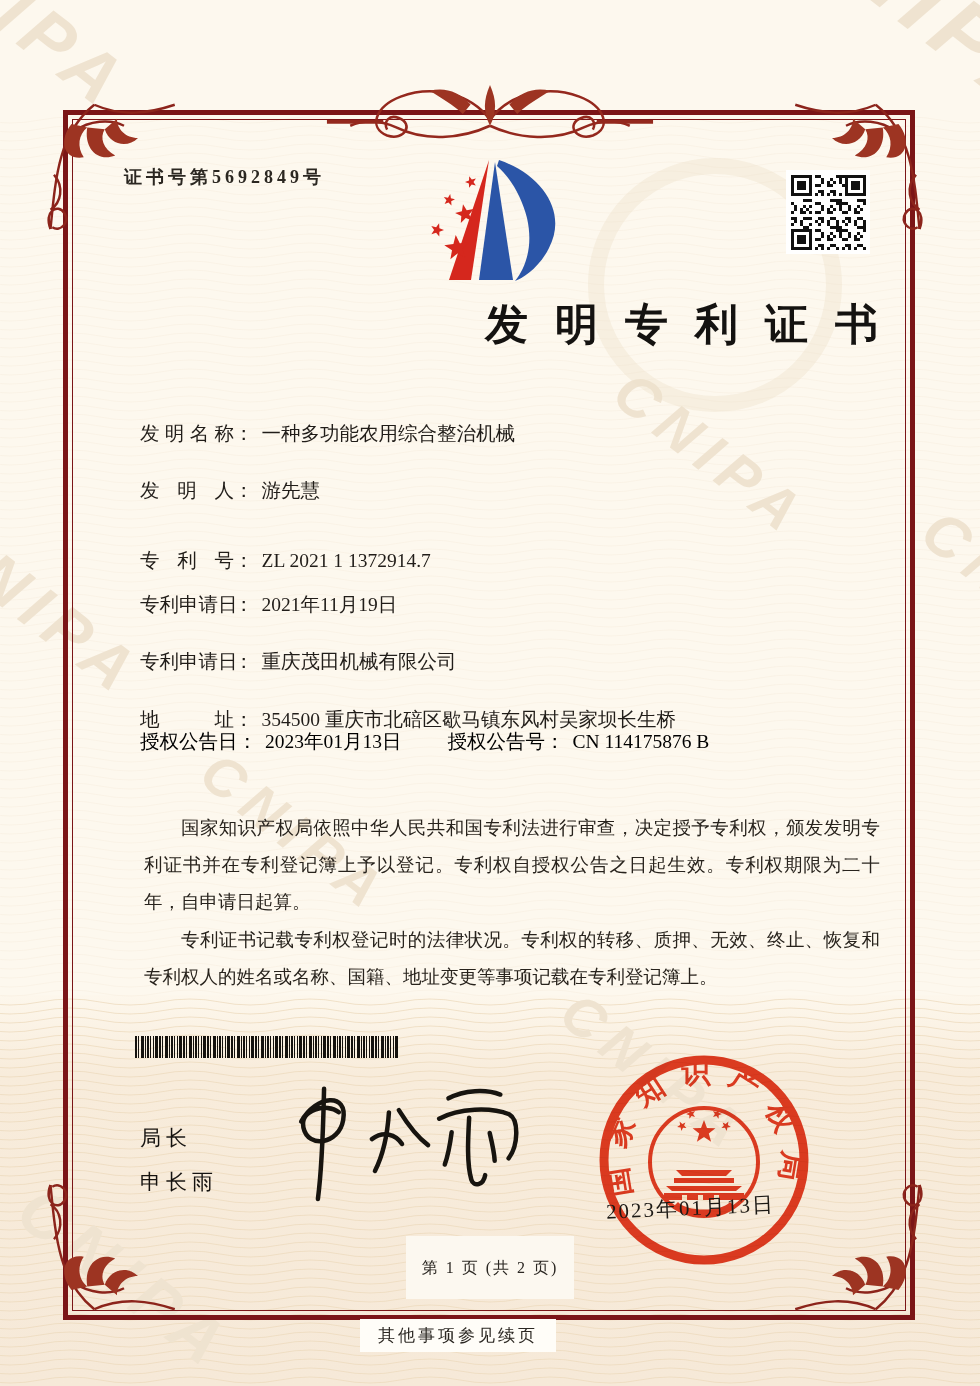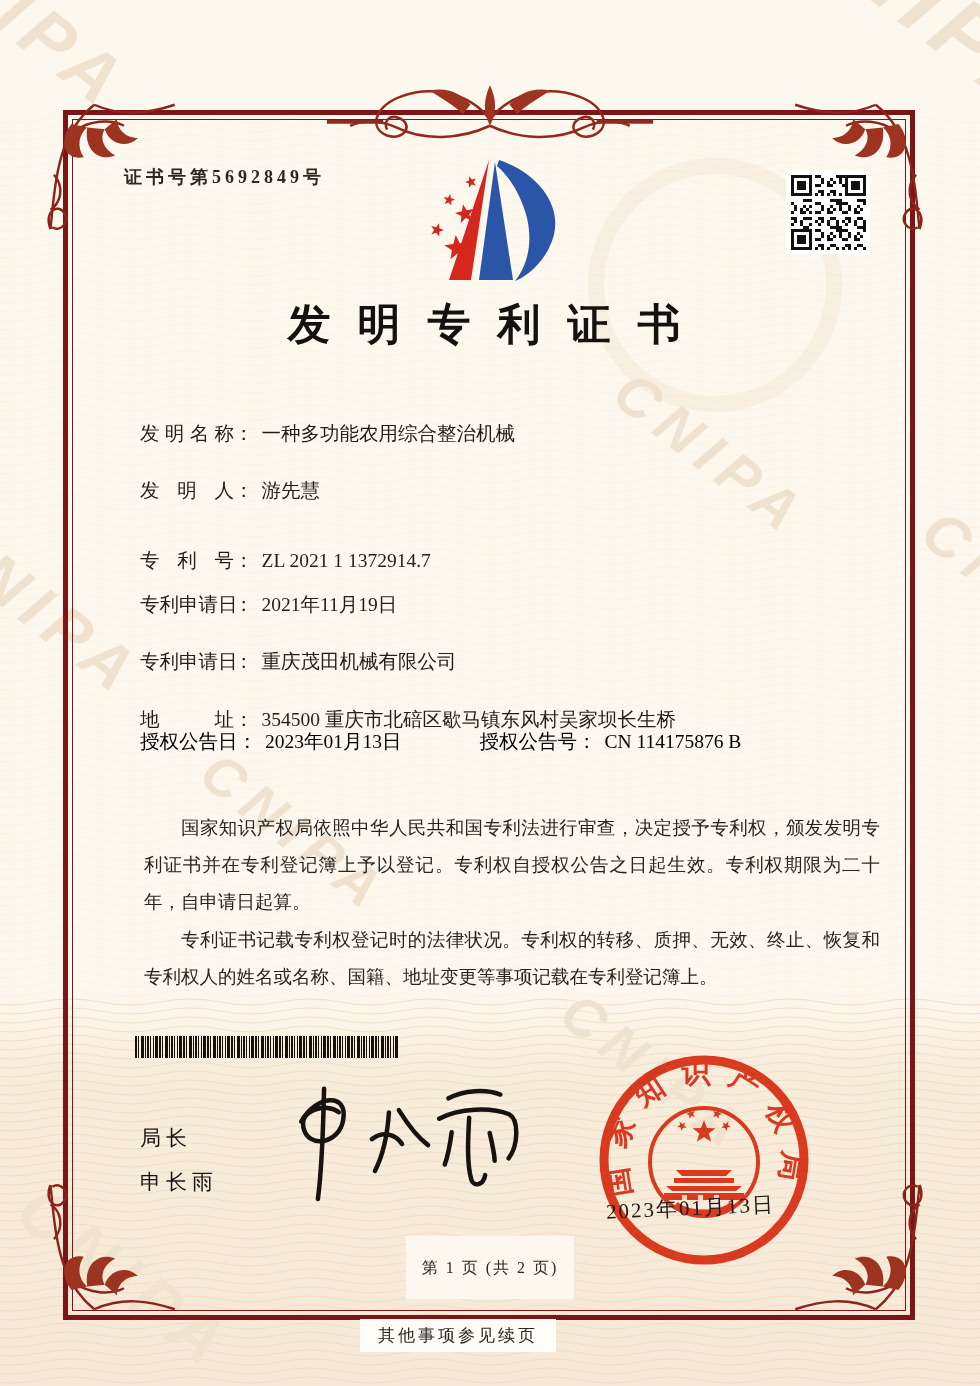--- a/index.html
+++ b/index.html
@@ -24,30 +24,30 @@
   .frame-inner{position:absolute;left:4px;top:4px;right:4px;bottom:4px;
     border:1.5px solid #7b1517;}
   .corner{position:absolute;width:140px;height:140px;pointer-events:none;}
   .corner svg{width:100%;height:100%;}
   .top-ornament{position:absolute;left:325px;top:70px;width:330px;height:95px;pointer-events:none;}
   
   .cert-no{position:absolute;left:124px;top:165px;font-size:18px;letter-spacing:4px;color:#2b2721;font-weight:bold;}
   .logo{position:absolute;left:418px;top:148px;width:152px;height:140px;}
   .qr-box{position:absolute;left:786px;top:170px;width:84px;height:84px;background:#fff;
     display:flex;align-items:center;justify-content:center;}
-  .title{position:absolute;left:63px;top:296px;width:842px;text-align:center;
+  .title{position:absolute;left:63px;top:296px;width:842px;text-align:right;
     font-size:43px;font-weight:600;color:#141210;letter-spacing:27px;text-indent:27px;}
   
   .field-row{position:absolute;left:140px;font-size:19.5px;white-space:nowrap;color:#211d19;}
   .field-label{display:inline-block;width:94px;text-align:justify;text-align-last:justify;
     vertical-align:bottom;}
   .field-colon{display:inline-block;margin-right:8px;}
   .grant-row{position:absolute;left:140px;top:728px;width:740px;font-size:19.5px;
     white-space:nowrap;color:#000000;display:flex;}
-  .grant-right{margin-left:78px;}
+  .grant-right{margin-left:46px;}
   
   .body-text{position:absolute;left:128px;top:810px;width:752px;font-size:18.5px;
     line-height:37px;text-align:justify;color:#28231d;}
   .body-text p{margin:0 0 1px 16px;text-indent:2em;}
   
   .barcode{position:absolute;left:135px;top:1036px;width:266px;height:22px;}
   .signer{position:absolute;left:140px;top:1116px;font-family:"Liberation Sans","DejaVu Sans",sans-serif;
     font-size:21px;letter-spacing:5px;color:#15120f;line-height:44px;}
   .signature{position:absolute;left:272px;top:1078px;width:260px;height:130px;}
   .seal{position:absolute;left:594px;top:1050px;width:220px;height:220px;opacity:.93;

